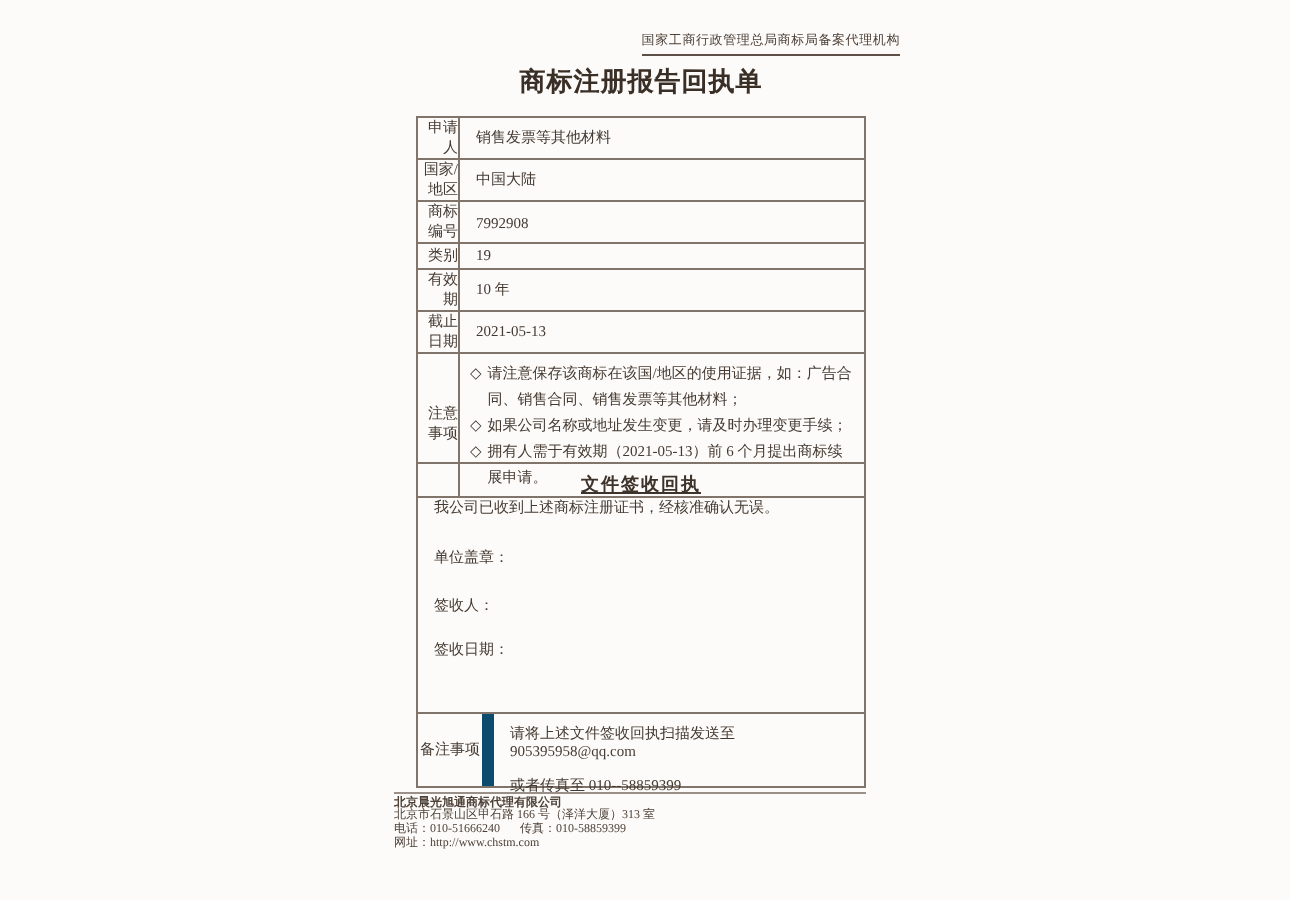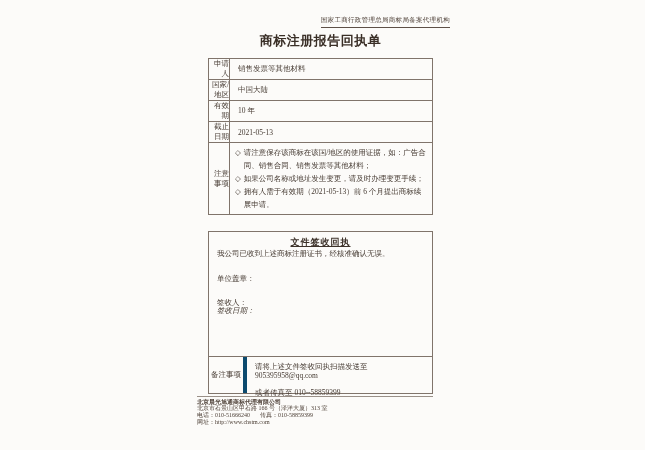--- a/index.html
+++ b/index.html
@@ -73,30 +73,30 @@
     position: absolute; top: 4px; left: 0; width: 100%;
     text-align: center;
     font-size: 9px; font-weight: bold;
     letter-spacing: 1px;
     text-decoration: underline;
     color: #3e332b;
   }
   .receipt-confirm { position: absolute; top: 17px; left: 8px; right: 6px; font-size: 7.5px; }
   .seal-label      { position: absolute; top: 42px; left: 8px; font-size: 7.5px; }
   .signer-label    { position: absolute; top: 66px; left: 8px; font-size: 7.5px; }
-  .sign-date-label { position: absolute; top: 74px; left: 8px; font-size: 7.5px; font-style: italic; }
+  .sign-date-label { position: absolute; top: 88px; left: 8px; font-size: 7.5px; }
   .remarks-row {
     position: absolute; left: 0; right: 0; bottom: 0;
     height: 37px;
     border-top: 1px solid #80746b;
     display: flex;
   }
   .remarks-label {
     flex: 0 0 38px;
-    border-right: 4px solid #0c4a6e;
+    border-right: 6px solid #0c4a6e;
     display: flex; align-items: center; justify-content: center;
     font-size: 7.5px;
   }
   .remarks-content {
     flex: 1 1 auto;
     padding: 5px 0 0 8px;
     font-size: 7.5px;
   }
   .remarks-line1 { line-height: 9px; }
   .remarks-line2 { line-height: 9px; margin-top: 8px; }
@@ -127,20 +127,28 @@
 
   <table class="info">
     <tbody>
       <tr class="r-first">
         <td class="lbl">申请人</td>
         <td class="val">销售发票等其他材料</td>
       </tr>
       <tr class="r-std">
         <td class="lbl">国家/地区</td>
         <td class="val">中国大陆</td>
+      </tr>
+      <tr class="r-std">
+        <td class="lbl">商标编号</td>
+        <td class="val">7992908</td>
+      </tr>
+      <tr class="r-std">
+        <td class="lbl">类别</td>
+        <td class="val">19</td>
       </tr>
       <tr class="r-std">
         <td class="lbl">有效期</td>
         <td class="val">10 年</td>
       </tr>
       <tr class="r-std">
         <td class="lbl">截止日期</td>
         <td class="val">2021-05-13</td>
       </tr>
       <tr class="r-notes">

